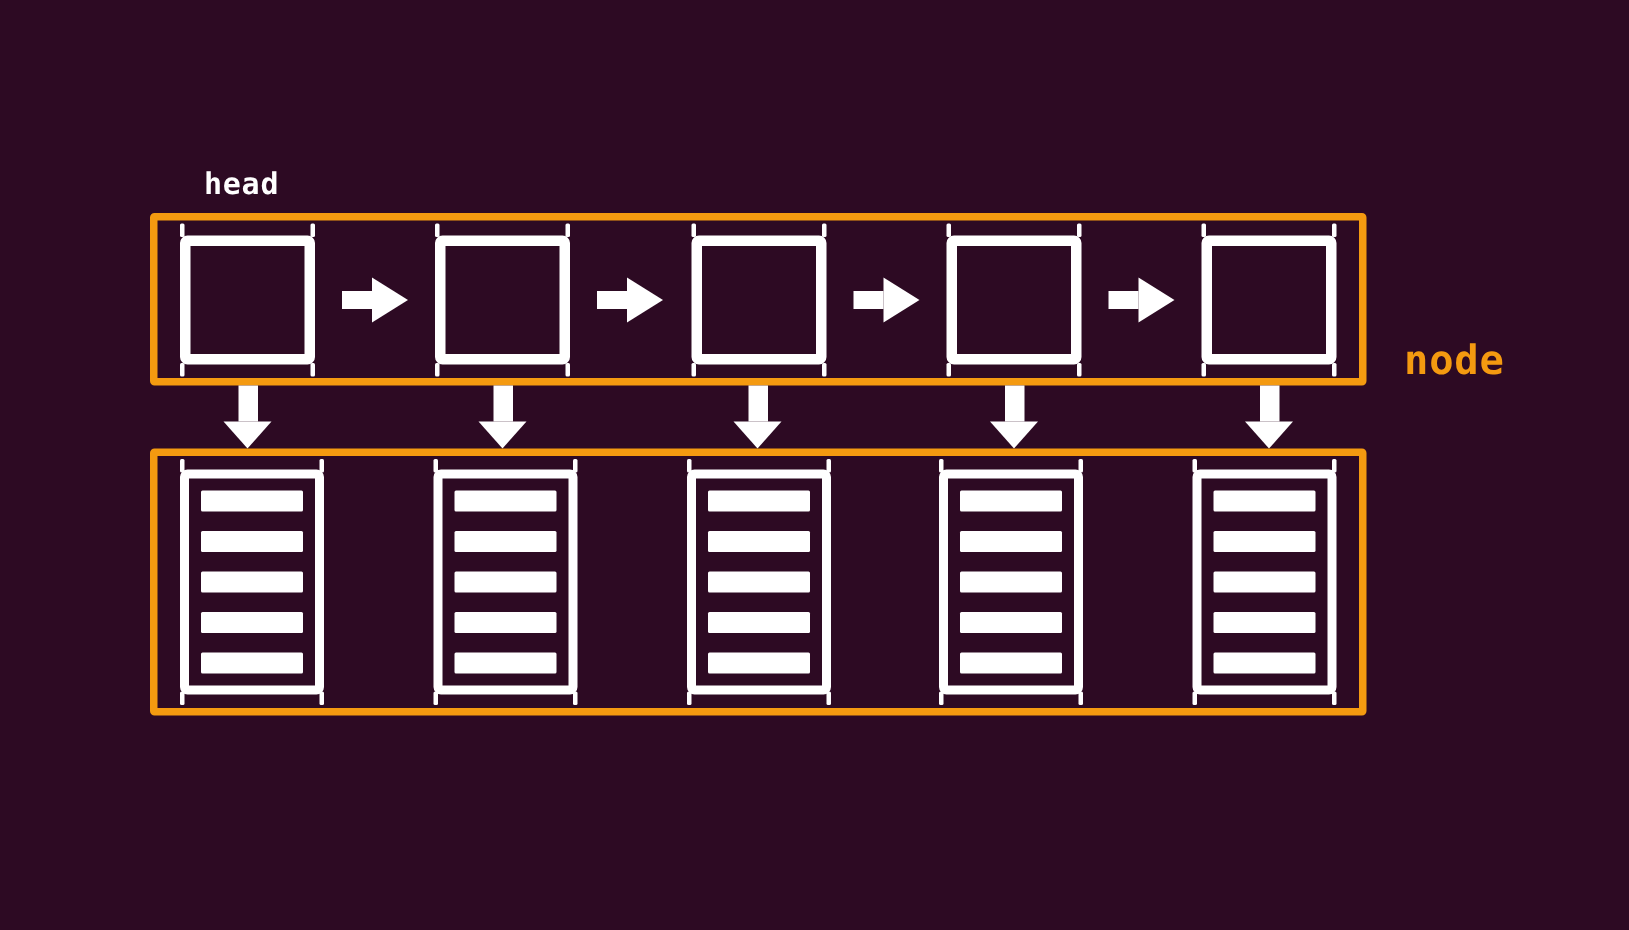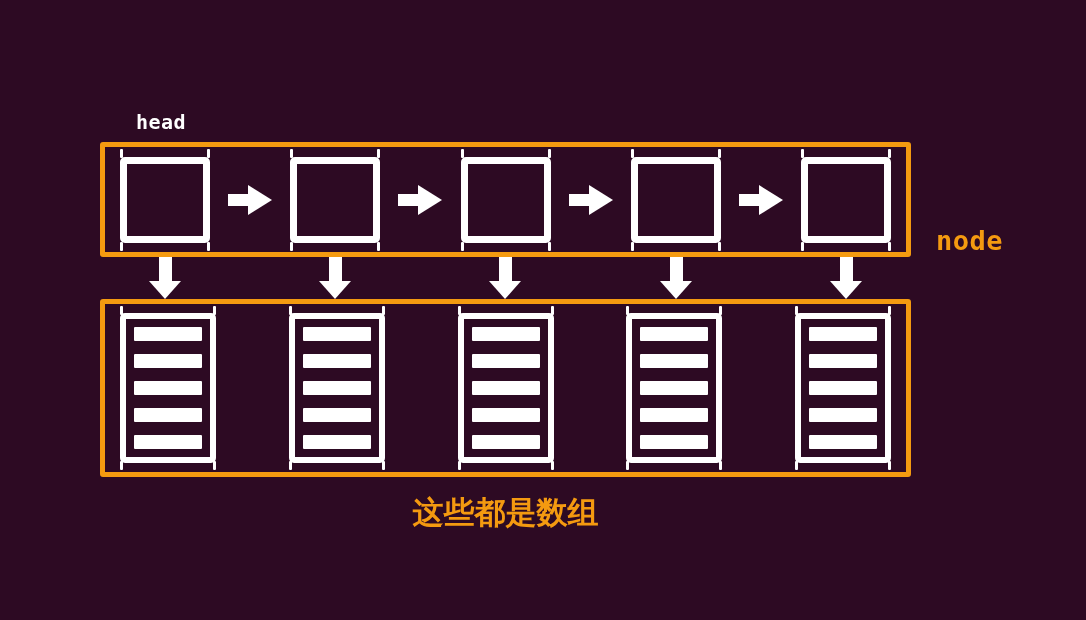--- a/index.html
+++ b/index.html
@@ -237,15 +237,14 @@
     <span class="tick bl"></span>
     <span class="tick br"></span>
   <div class="bar"></div>
         <div class="bar"></div>
         <div class="bar"></div>
         <div class="bar"></div>
         <div class="bar"></div>
       </div>
 </div>
 
-  <div class="caption">这些都是数组</div>
 
 </div>
 
 </body></html>

